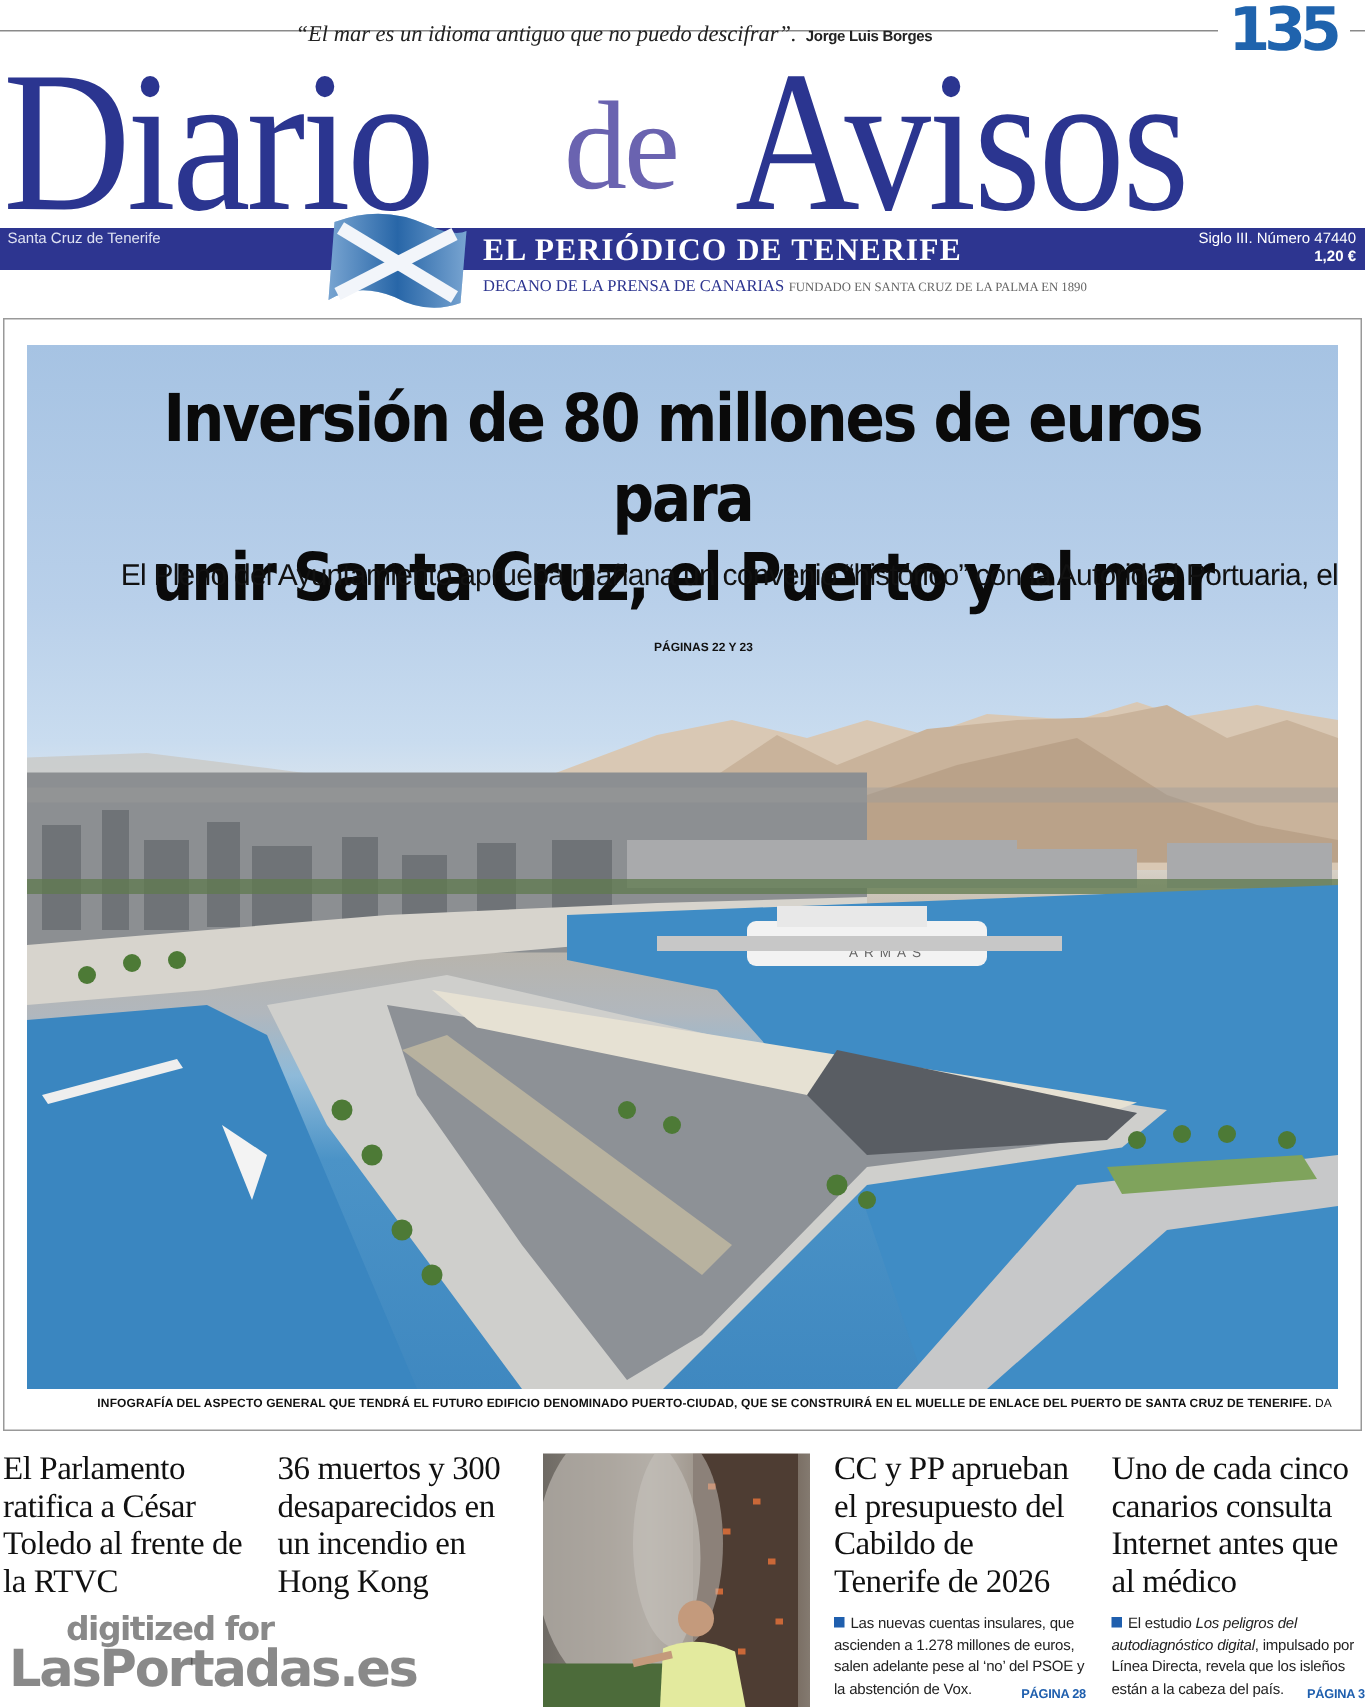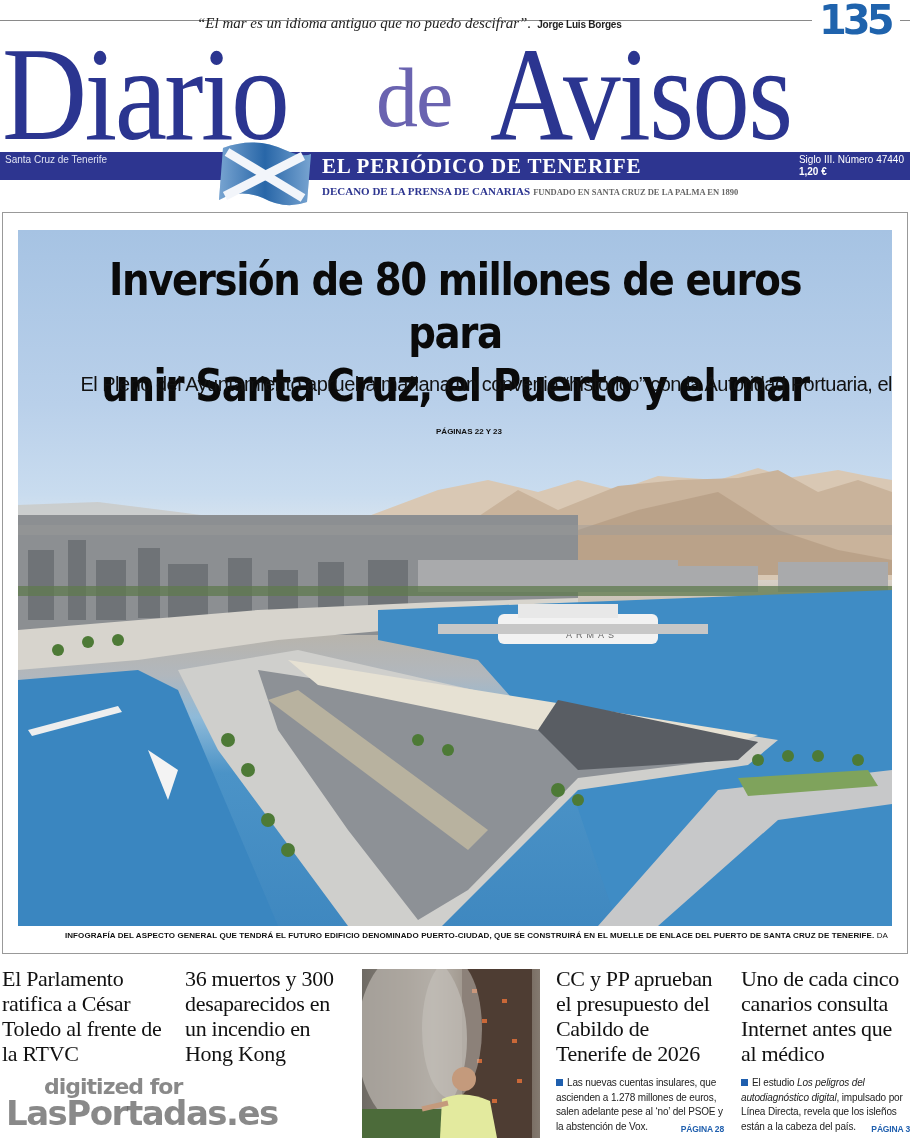--- a/index.html
+++ b/index.html
@@ -17,23 +17,23 @@
   .logo { position: absolute; left: 2px; top: 34px; height: 120px; white-space: nowrap; font-family: "Liberation Serif", serif; color: #2b3590; line-height: 120px; }
   .logo .w1 { font-size: 134px; font-weight: normal; letter-spacing: -3px; transform: scaleX(0.88); display: inline-block; transform-origin: left center; }
   .logo-de { position: absolute; left: 376px; top: 56px; font-family: "Liberation Serif", serif; font-size: 84px; color: #6a63b0; letter-spacing: -2px; line-height: 84px; }
   .logo-avisos { position: absolute; left: 490px; top: 34px; font-family: "Liberation Serif", serif; font-size: 134px; color: #2b3590; letter-spacing: -2px; line-height: 120px; transform: scaleX(0.86); transform-origin: left center; }
 
   .band { position: absolute; left: 0; top: 152px; width: 910px; height: 28px; background: #2d3590; }
   .band-left { position: absolute; left: 5px; top: 154px; color: #fff; font-size: 10px; line-height: 12px; }
   .band-left .city { color: #dfe2f2; }
   .band-left .date { font-weight: bold; margin-top: 36px; }
   .band-title { position: absolute; left: 322px; top: 154px; color: #fff; font-family: "Liberation Serif", serif; font-weight: bold; font-size: 21px; letter-spacing: 0.8px; }
-  .band-right { position: absolute; right: 6px; top: 154px; color: #fff; font-size: 10px; text-align: left; line-height: 12px; }
+  .band-right { position: absolute; right: 6px; top: 154px; color: #fff; font-size: 10px; text-align: right; line-height: 12px; }
   .band-right .price { font-weight: bold; }
-  .subband { position: absolute; left: 322px; top: 185px; font-family: "Liberation Serif", serif; font-weight: bold; font-size: 11px; color: #2d3590; white-space: nowrap; }
+  .subband { position: absolute; left: 322px; top: 185px; font-family: "Liberation Serif", serif; font-weight: normal; font-size: 11px; color: #2d3590; white-space: nowrap; }
   .subband .rest { color: #666; font-size: 8.5px; margin-left: 3px; }
 
   .flag { position: absolute; left: 215px; top: 140px; width: 100px; height: 70px; }
 
   
   .frame { position: absolute; left: 2px; top: 212px; width: 906px; height: 742px; border: 1px solid #999; }
   .photo { position: absolute; left: 18px; top: 230px; width: 874px; height: 696px; overflow: hidden;
            background: linear-gradient(180deg, #a6c3e3 0%, #b9d0ea 25%, #c9dcef 38%, #dde6ee 44%, #e6e3dd 47%, #cfc7bb 52%, #b8b4ac 58%, #b1b7bd 64%, #8ebad9 70%, #4b93c7 78%, #3f88c0 100%); }
   .headline { position: absolute; left: 18px; top: 253px; width: 874px; text-align: center; font-family: "DejaVu Sans", sans-serif; font-weight: bold; font-size: 44px; line-height: 53px; color: #0a0a0a; letter-spacing: -1.6px; transform: scaleX(0.88); transform-origin: center; }
   .deck { position: absolute; left: 18px; top: 372px; width: 874px; text-align: right; font-family: "Liberation Sans", sans-serif; font-size: 20px; line-height: 24px; color: #111; letter-spacing: -0.5px; }

